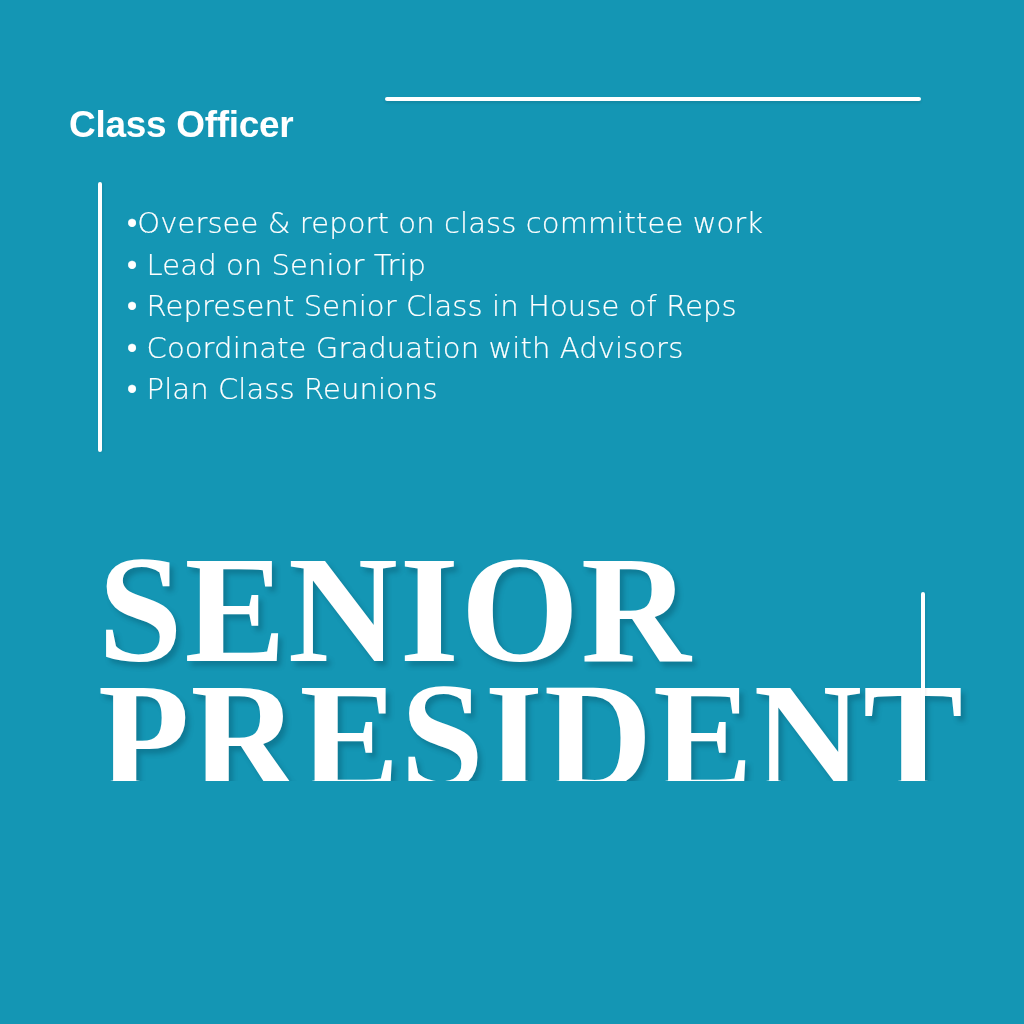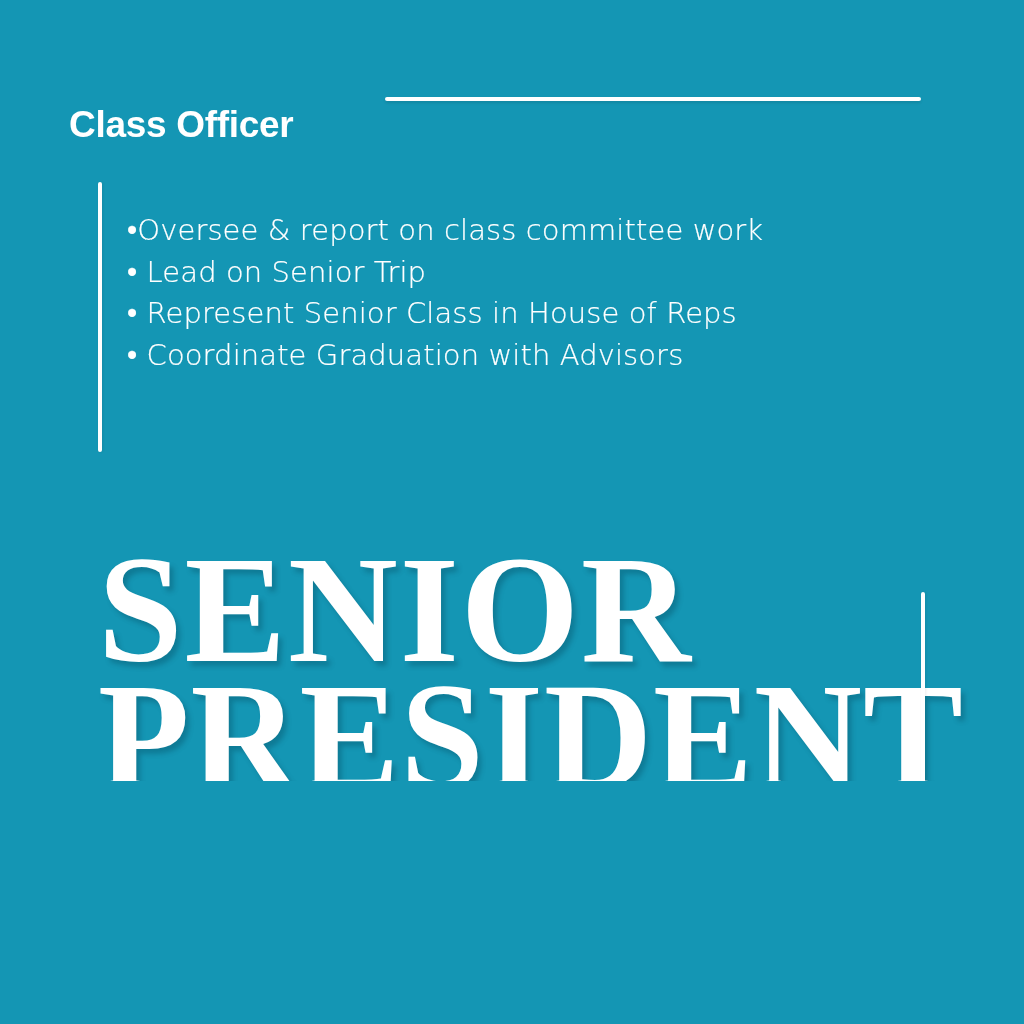--- a/index.html
+++ b/index.html
@@ -52,21 +52,21 @@
     height: 270px;
     background: #ffffff;
     border-radius: 2px;
     box-shadow: 1px 0 3px rgba(0,0,0,0.08);
   }
 
   
   .bullets {
     position: absolute;
     left: 127px;
-    top: 210px;
+    top: 203px;
     width: 760px;
     margin: 0;
     padding: 0;
     list-style: none;
   }
   .bullets li {
     font-family: "DejaVu Sans", "Liberation Sans", sans-serif;
     font-weight: 300;
     font-size: 29px;
     line-height: 41.6px;
@@ -127,20 +127,21 @@
 
   <div class="kicker">Class Officer</div>
 
   <div class="left-rule"></div>
 
   <ul class="bullets">
     <li>•Oversee &amp; report on class committee work</li>
     <li>• Lead on Senior Trip</li>
     <li>• Represent Senior Class in House of Reps</li>
     <li>• Coordinate Graduation with Advisors</li>
+    <li>• Plan Class Reunions</li>
   </ul>
 
   <div class="bigtitle">
     <span class="line l1">SENIOR</span>
     <span class="line l2">PRESIDENT</span>
   </div>
 
   <div class="right-rule"></div>
 
 </div>

